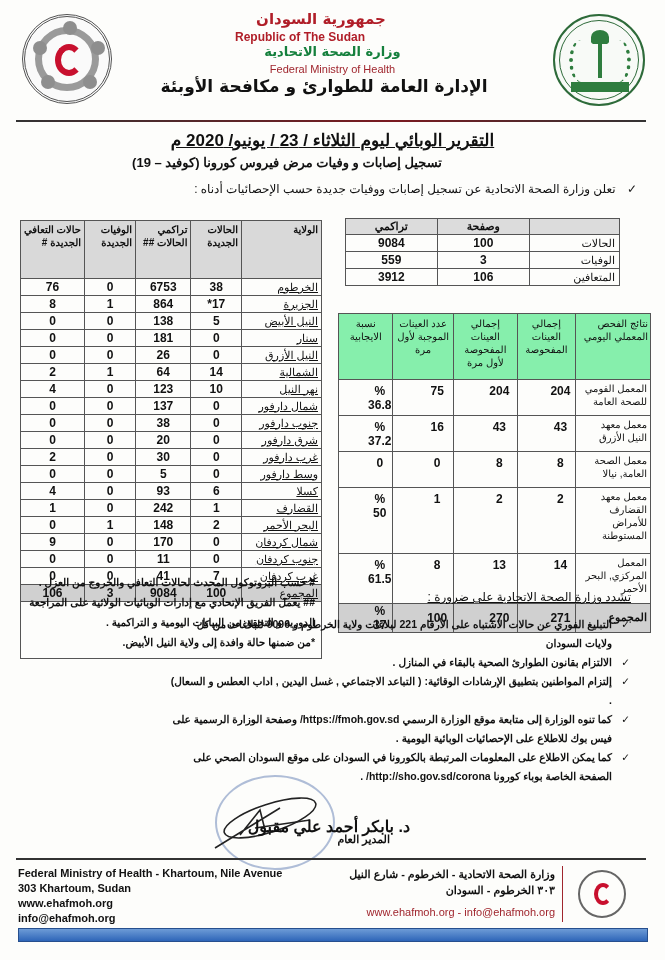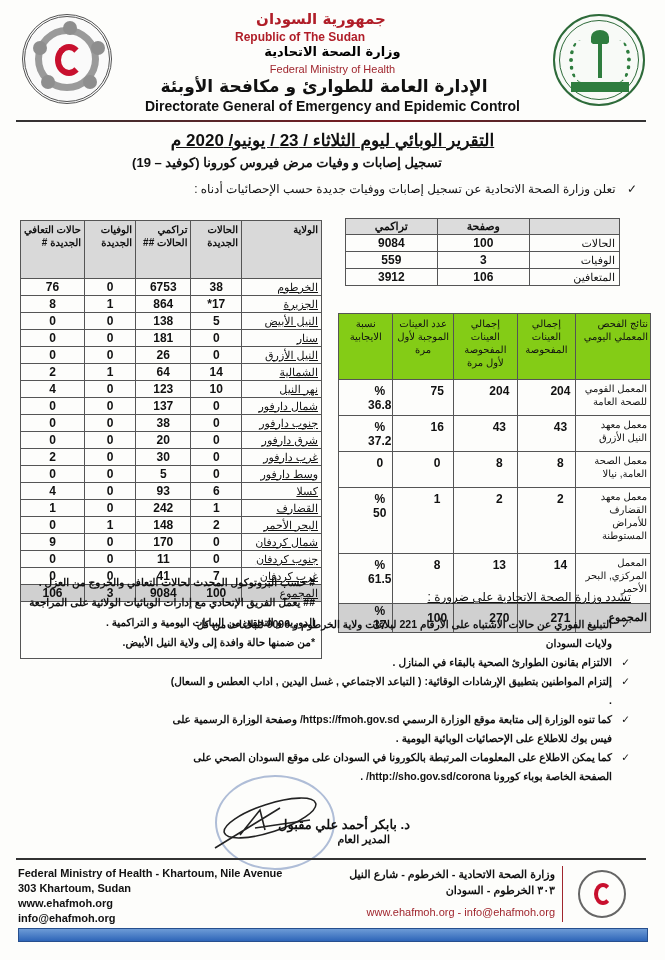--- a/index.html
+++ b/index.html
@@ -17,21 +17,21 @@
   .logo-right { left: 553px; top: 14px; width: 92px; height: 92px; border: 2px solid #2e6b3a; background: #f8faf7; }
   .logo-right .ring { position: absolute; left: 4px; top: 4px; right: 4px; bottom: 4px; border-radius: 50%; border: 1px solid #2e6b3a; }
   .logo-right .palm { position: absolute; left: 36px; top: 14px; width: 18px; height: 14px; background: #2f7d3f; border-radius: 50% 50% 20% 20%; }
   .logo-right .trunk { position: absolute; left: 43px; top: 26px; width: 4px; height: 36px; background: #2f7d3f; }
   .logo-right .wreath-l { position: absolute; left: 14px; top: 24px; width: 24px; height: 42px; border-left: 4px dotted #2f7d3f; border-radius: 50%; }
   .logo-right .wreath-r { position: absolute; left: 52px; top: 24px; width: 24px; height: 42px; border-right: 4px dotted #2f7d3f; border-radius: 50%; }
   .logo-right .ribbon { position: absolute; left: 16px; top: 66px; width: 58px; height: 10px; background: #2f7d3f; }
 
   .hdr-ar1 { position: absolute; left: 0; width: 642px; top: 10px; text-align: center; font-size: 15px; font-weight: bold; color: #b01e28; }
   .hdr-en1 { position: absolute; left: 0; width: 600px; top: 30px; text-align: center; font-size: 12px; font-weight: bold; color: #b01e28; font-family: "Liberation Sans", sans-serif; }
-  .hdr-ar2 { position: absolute; left: 0; width: 665px; top: 44px; text-align: center; font-size: 13px; font-weight: bold; color: #000000; }
+  .hdr-ar2 { position: absolute; left: 0; width: 665px; top: 44px; text-align: center; font-size: 13px; font-weight: bold; color: #15803d; }
   .hdr-en2 { position: absolute; left: 0; width: 665px; top: 63px; text-align: center; font-size: 11px; color: #a0262e; font-family: "Liberation Sans", sans-serif; }
   .hdr-ar3 { position: absolute; left: 0; width: 648px; top: 76px; text-align: center; font-size: 17px; font-weight: bold; color: #111; }
   .hdr-en3 { position: absolute; left: 0; width: 665px; top: 98px; text-align: center; font-size: 14px; font-weight: bold; color: #111; font-family: "Liberation Sans", sans-serif; }
   .hdr-rule { position: absolute; left: 16px; width: 630px; top: 120px; height: 2px; background: linear-gradient(90deg,#333,#7a1a20 60%,#333); }
 
   .title { position: absolute; left: 0; width: 665px; top: 130px; text-align: center; font-size: 17px; font-weight: bold; text-decoration: underline; direction: rtl; font-family: "Liberation Sans", sans-serif; }
   .subtitle { position: absolute; left: 0; width: 574px; top: 155px; text-align: center; font-size: 13px; font-weight: bold; direction: rtl; font-family: "Liberation Sans", sans-serif; }
   .announce { position: absolute; right: 28px; top: 182px; width: 600px; font-size: 12px; direction: rtl; text-align: right; font-family: "Liberation Sans", sans-serif; }
   .check { color: #222; margin-left: 8px; }
 
@@ -47,35 +47,35 @@
 
   .states { position: absolute; left: 20px; top: 220px; width: 302px; direction: rtl; }
   .states th { background: #d9d9d9; font-size: 10px; font-weight: bold; text-align: right; vertical-align: top; padding: 2px 3px; height: 58px; line-height: 13px; }
   .states td { height: 17px; font-size: 12px; }
   .states td.lbl { text-align: right; padding-right: 3px; font-size: 11px; width: 80px; white-space: nowrap; text-decoration: underline; }
   .states tr.total td { background: #d0d0d0; }
 
   .notes { position: absolute; left: 20px; top: 568px; width: 302px; border: 1px solid #555; border-top: none; padding: 4px 6px 6px; direction: rtl; text-align: right; font-size: 10.5px; line-height: 20px; font-weight: bold; font-family: "Liberation Sans", sans-serif; }
 
   .labs { position: absolute; left: 338px; top: 313px; width: 313px; direction: rtl; }
-  .labs th { background: #84cc16; font-size: 10px; font-weight: normal; vertical-align: top; padding: 3px 2px; line-height: 13px; height: 66px; }
+  .labs th { background: #86efac; font-size: 10px; font-weight: normal; vertical-align: top; padding: 3px 2px; line-height: 13px; height: 66px; }
   .labs td { font-size: 12px; padding-left: 28px; }
   .labs td.lbl { text-align: right; padding: 2px 3px; font-size: 10px; line-height: 13px; width: 75px; vertical-align: top; }
   .labs td.num { vertical-align: top; padding-top: 4px; }
   .labs tr.total td { background: #d0d0d0; height: 18px; vertical-align: middle; padding-top: 0; }
   .labs tr.total td.lbl { font-size: 11px; font-weight: bold; }
 
   .emph { position: absolute; right: 34px; top: 590px; font-size: 12px; text-decoration: underline; direction: rtl; font-family: "Liberation Sans", sans-serif; }
   .bullets { position: absolute; left: 170px; top: 615px; width: 460px; direction: rtl; text-align: right; font-size: 10.5px; line-height: 19px; font-weight: bold; font-family: "Liberation Sans", sans-serif; list-style: none; }
   .bullets li { position: relative; padding-right: 18px; }
   .bullets li .ck { position: absolute; right: 0; top: 0; font-weight: normal; }
 
   .stamp { position: absolute; left: 215px; top: 775px; width: 120px; height: 95px; border-radius: 50%; border: 2px solid rgba(80,110,170,0.45); }
   .signature { position: absolute; left: 210px; top: 790px; width: 110px; height: 60px; }
-  .sign-name { position: absolute; left: 230px; top: 817px; width: 180px; text-align: right; direction: rtl; font-size: 13px; font-weight: bold; font-family: "Liberation Sans", sans-serif; }
+  .sign-name { position: absolute; left: 230px; top: 817px; width: 180px; text-align: right; direction: rtl; font-size: 16px; font-weight: bold; font-family: "Liberation Sans", sans-serif; }
   .sign-title { position: absolute; left: 230px; top: 833px; width: 180px; text-align: right; direction: rtl; font-size: 11px; font-weight: bold; font-family: "Liberation Sans", sans-serif; padding-right: 20px; }
 
   .foot-rule { position: absolute; left: 16px; width: 630px; top: 858px; height: 2px; background: #333; }
   .foot-en { position: absolute; left: 18px; top: 866px; font-size: 11px; line-height: 15px; font-family: "Liberation Sans", sans-serif; font-weight: bold; }
   .foot-ar { position: absolute; right: 110px; top: 866px; width: 220px; direction: rtl; text-align: right; font-size: 11px; line-height: 16px; font-weight: bold; font-family: "Liberation Sans", sans-serif; }
   .foot-web { position: absolute; right: 110px; top: 906px; font-size: 11px; color: #a0262e; font-family: "Liberation Sans", sans-serif; }
   .foot-divider { position: absolute; left: 562px; top: 866px; width: 1px; height: 56px; background: #a0262e; }
   .foot-logo { position: absolute; left: 578px; top: 870px; width: 48px; height: 48px; border-radius: 50%; border: 2px solid #666; }
   .foot-logo .c { position: absolute; left: 14px; top: 11px; width: 18px; height: 22px; border-radius: 50%; border: 4px solid #c8102e; border-right-color: transparent; }
   .foot-bar { position: absolute; left: 18px; top: 928px; width: 630px; height: 14px; background: linear-gradient(180deg,#6d9bd6,#2e65b8); border: 1px solid #264f8e; }
@@ -101,21 +101,20 @@
     <div class="palm"></div>
     <div class="trunk"></div>
     <div class="ribbon"></div>
   </div>
 
   <div class="hdr-ar1">جمهورية السودان</div>
   <div class="hdr-en1">Republic of The Sudan</div>
   <div class="hdr-ar2">وزارة الصحة الاتحادية</div>
   <div class="hdr-en2">Federal Ministry of Health</div>
   <div class="hdr-ar3">الإدارة العامة للطوارئ و مكافحة الأوبئة</div>
-  <div class="hdr-en3">Directorate General of Emergency and Epidemic Control</div>
   <div class="hdr-rule"></div>
 
   <div class="title">التقرير الوبائي ليوم الثلاثاء / 23 / يونيو/ 2020 م</div>
   <div class="subtitle">تسجيل إصابات و وفيات مرض فيروس كورونا (كوفيد – 19)</div>
   <div class="announce">
     <span class="check">✓</span>
     <span>تعلن وزارة الصحة الاتحادية عن تسجيل إصابات ووفيات جديدة حسب الإحصائيات أدناه :</span>
   </div>
 
   <table class="summary">

